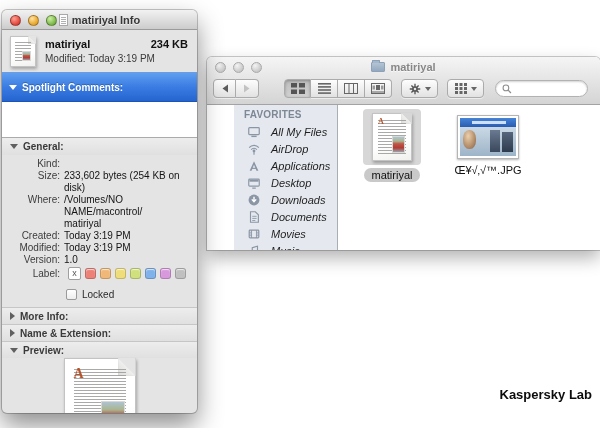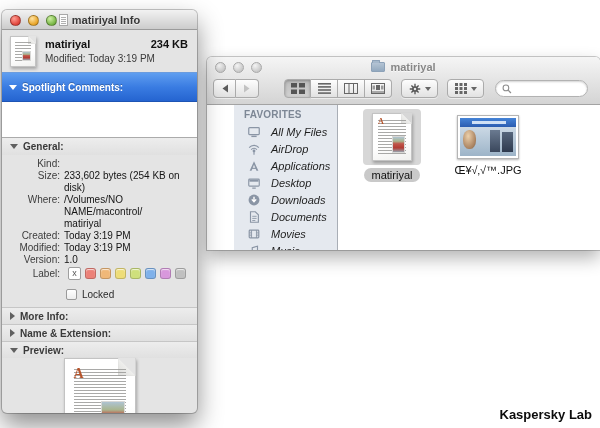--- a/index.html
+++ b/index.html
@@ -140,21 +140,21 @@
   .jpg { width:62px; height:44px; background:#fff; border:1px solid #b5b5b5; box-shadow:0 1px 2px rgba(0,0,0,.3); padding:2px; }
   .jpg-inner { width:100%; height:100%; position:relative; overflow:hidden; background:linear-gradient(#d9e4ee,#9db4c8); }
   .jpg-banner { position:absolute; top:0; left:0; right:0; height:9px; background:linear-gradient(#4584d8,#2a5cb0); }
   .jpg-banner::after { content:""; position:absolute; left:12px; top:3px; width:34px; height:3px; background:#cfe0f5; }
   .jpg-face { position:absolute; left:3px; top:12px; width:13px; height:19px; border-radius:45%;
     background:radial-gradient(ellipse at 40% 32%, #ecd0ab, #a8815f 70%, #6e5c49); }
   .jpg-tower1 { position:absolute; right:16px; top:12px; width:10px; height:22px; background:linear-gradient(#6a7a90,#3a475c); }
   .jpg-tower2 { position:absolute; right:3px; top:14px; width:11px; height:20px; background:linear-gradient(#56667c,#2e3a4e); }
   .file-name { margin-top:5px; font-size:11px; color:#111; }
 
-  .watermark { position:absolute; right:8px; bottom:6px; font-size:13px; font-weight:bold; color:#0c0c0c; }
+  .watermark { position:absolute; right:8px; bottom:26px; font-size:13px; font-weight:bold; color:#0c0c0c; }
 </style>
 </head>
 <body>
 
 <div id="canvas">
 
   <div class="finder">
     <div class="f-chrome">
       <div class="f-titlebar">
         <div class="lights">

